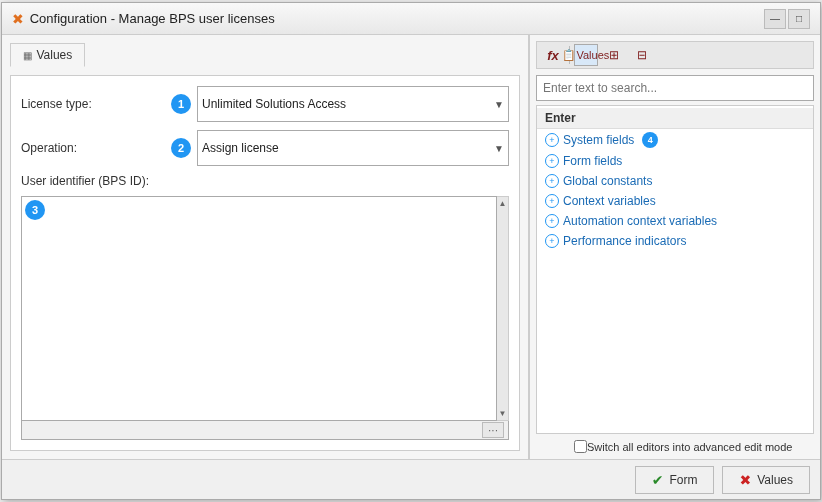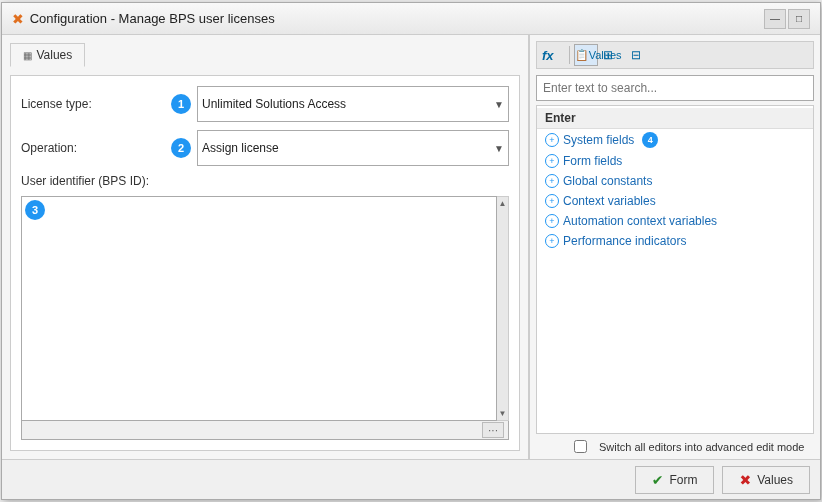--- a/index.html
+++ b/index.html
@@ -224,24 +224,24 @@
       border: 1px solid #ccc;
       padding: 2px 4px;
     }
     .toolbar-btn {
       width: 24px;
       height: 22px;
       border: 1px solid transparent;
       background: transparent;
       display: flex;
       align-items: center;
-      justify-content: flex-start;
-      cursor: pointer;
-      font-size: 12px;
-      color: #0369a1;
+      justify-content: center;
+      cursor: pointer;
+      font-size: 12px;
+      color: #7f1d1d;
     }
     .toolbar-divider {
       width: 1px;
       height: 18px;
       background: #bbb;
     }
     .toolbar-active {
       border-color: #aaa !important;
       background: #d8e8f8 !important;
     }
@@ -297,21 +297,21 @@
     }
     .right-footer {
       margin-top: 6px;
       display: flex;
       align-items: center;
       gap: 6px;
     }
     .checkbox-wrap {
       display: flex;
       align-items: center;
-      gap: 12px;
+      gap: 0;
       padding-left: 38px;
     }
     .checkbox-wrap input[type="checkbox"] {
       width: 13px;
       height: 13px;
     }
     .checkbox-label {
       font-size: 11px;
       color: #333;
     }

